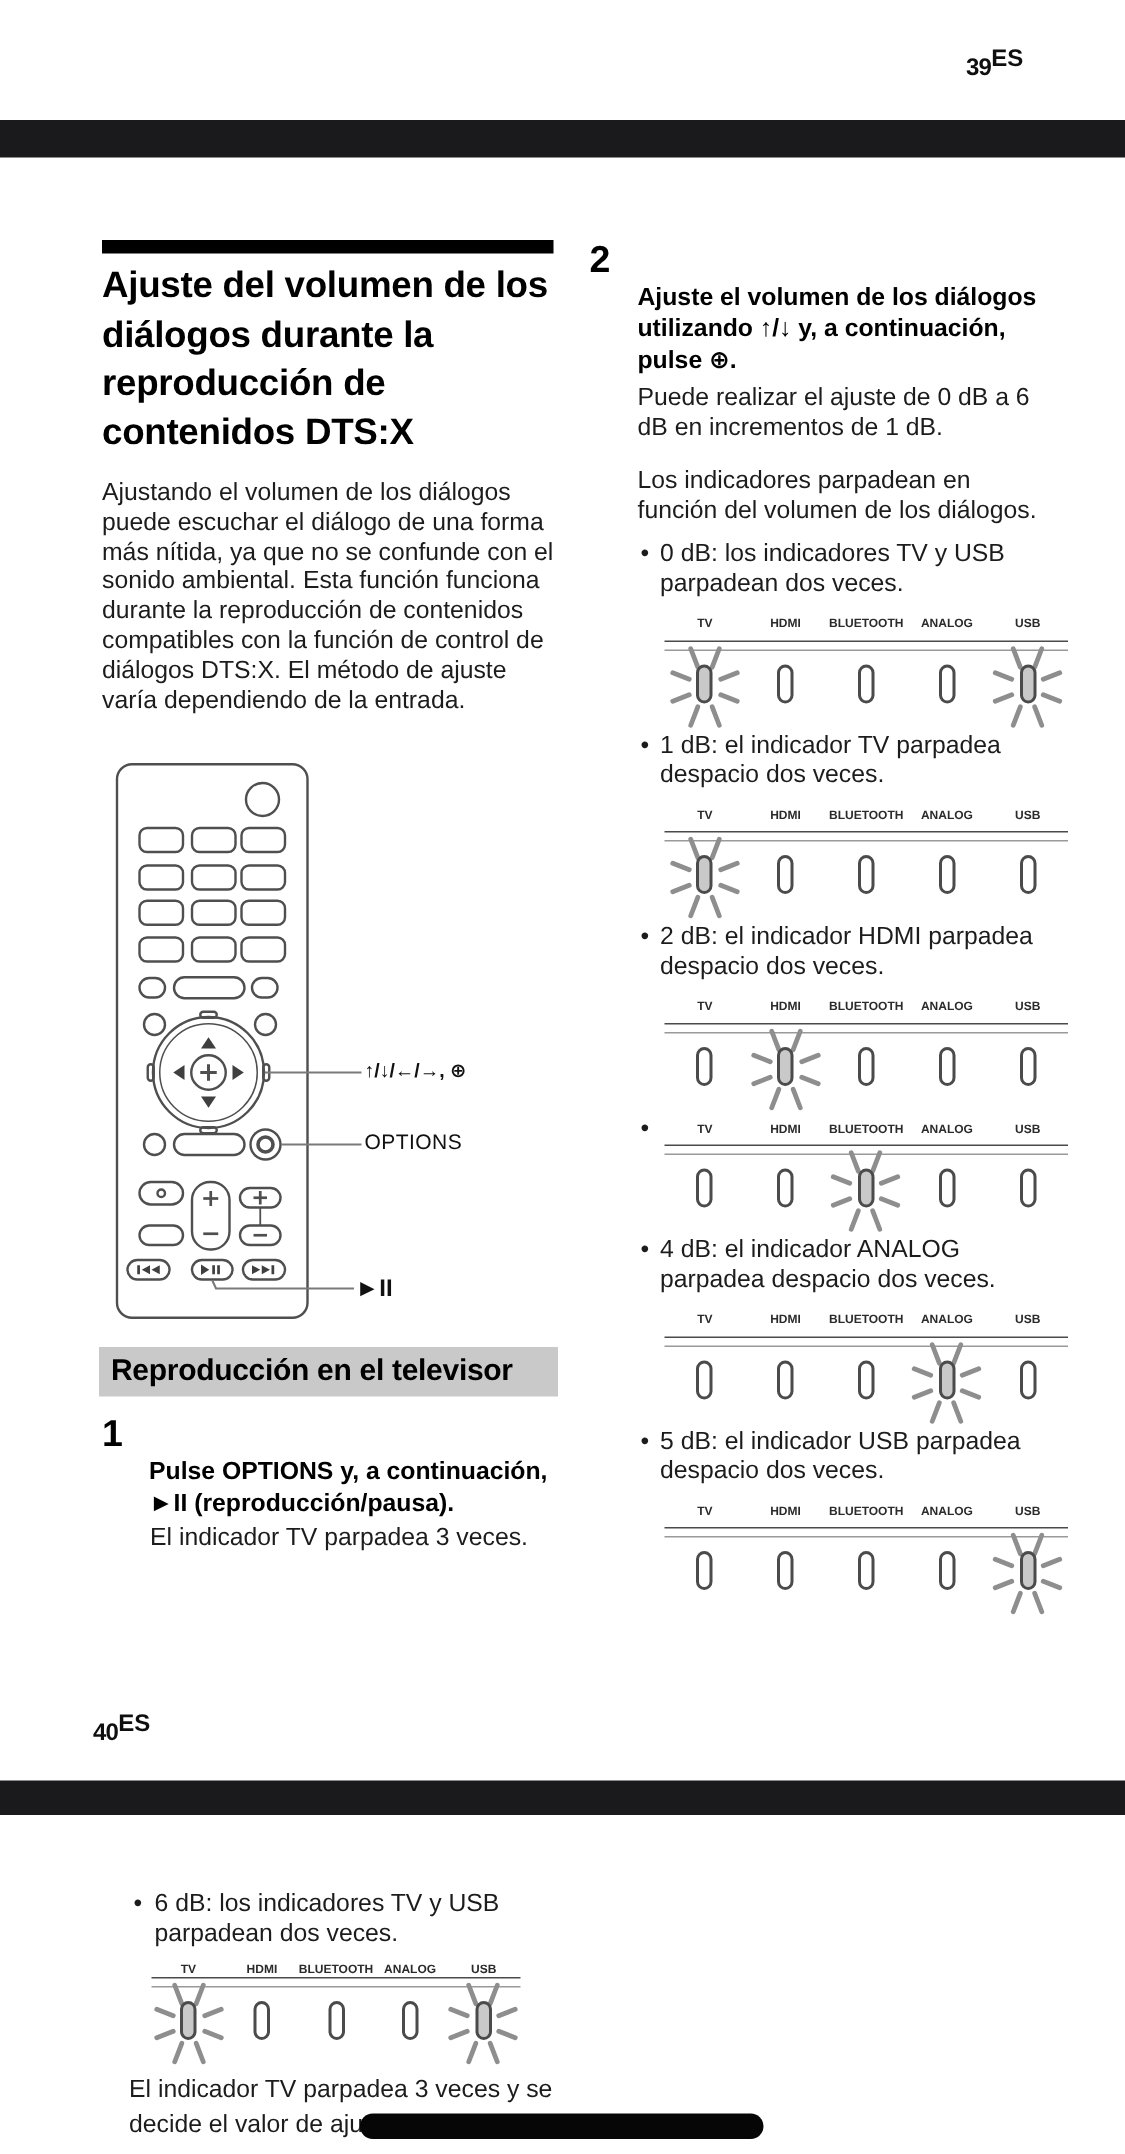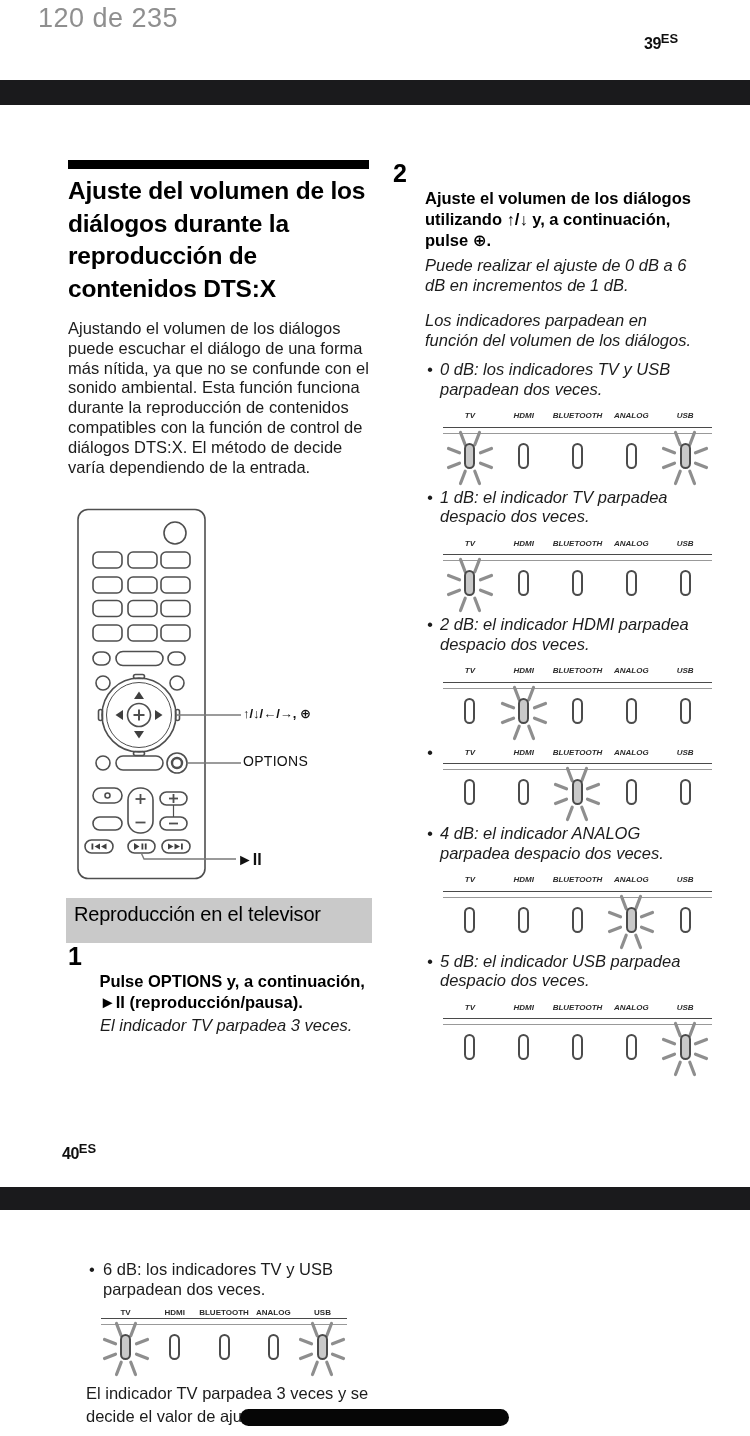--- a/index.html
+++ b/index.html
@@ -4,21 +4,21 @@
 <style>
   * { margin:0; padding:0; box-sizing:border-box; }
   html,body { background:#fff; }
   body { font-family:"Liberation Sans","DejaVu Sans",sans-serif; color:#1c1c1c; }
   .screen { position:relative; width:750px; height:1436px; background:#fff; overflow:hidden; }
 
   .page-indicator { position:absolute; left:38px; top:3px; font-size:27px; color:#8f8f8f; letter-spacing:.5px; }
 
   .pagenum { position:absolute; font-weight:bold; color:#0f0f0f; }
   .pagenum .n { font-size:16px; letter-spacing:-.5px; }
-  .pagenum sup { font-size:13px; font-weight:bold; vertical-align:6px; }
+  .pagenum sup { font-size:16px; font-weight:bold; vertical-align:6px; }
   .pn39 { left:644px; top:31px; }
   .pn40 { left:62px; top:1036px; }
 
   .sep { position:absolute; left:0; width:750px; background:#1a1a1c; }
   .sep1 { top:80px; height:25px; }
   .sep2 { top:1187px; height:23px; }
 
   .page-main { position:absolute; left:0; top:105px; width:750px; height:1082px; }
   .page-next { position:absolute; left:0; top:1210px; width:750px; height:226px; }
 
@@ -26,29 +26,29 @@
   .h1 { position:absolute; left:68px; top:70px; width:305px; font-size:24.5px; line-height:32.5px;
         font-weight:bold; color:#000; letter-spacing:-.2px; }
   .intro { position:absolute; left:68px; top:214px; width:307px; font-size:16.5px; line-height:19.8px; }
 
   .remote-wrap { position:absolute; left:68px; top:403px; width:230px; height:372px; }
   .callout-label { position:absolute; color:#111; white-space:nowrap; }
   .lbl-dpad { left:243px; top:601px; font-size:13px; font-weight:bold; }
   .lbl-options { left:243px; top:648px; font-size:14px; letter-spacing:.3px; }
   .lbl-pp { left:237px; top:746px; font-size:16px; font-weight:bold; }
 
-  .section-header { position:absolute; left:66px; top:793px; width:306px; height:45px; background:#c9c9c9;
-        font-size:20px; font-weight:normal; line-height:33px; padding-left:8px; color:#000; letter-spacing:-.2px; }
+  .section-header { position:absolute; left:66px; top:793px; width:306px; height:33px; background:#c9c9c9;
+        font-size:20px; font-weight:bold; line-height:33px; padding-left:8px; color:#000; letter-spacing:-.2px; }
 
   .step1 { position:absolute; left:68px; top:840px; width:304px; }
   .col-right { position:absolute; left:393px; top:57px; width:330px; }
   .step-head { display:flex; }
   .step-num { width:32px; font-size:25px; font-weight:bold; line-height:23px; color:#000; }
   .step-heading { width:278px; font-size:16.5px; line-height:21px; font-weight:bold; color:#000;margin-top:26px; }
-  .step-body { margin-left:32px; margin-top:5px; width:278px; font-size:16.5px; line-height:19.5px;font-style:italic; }
+  .step-body { margin-left:32px; margin-top:5px; width:278px; font-size:16.5px; line-height:19.5px; }
   .step1 .step-body { margin-top:3px; }
   .p-gap { margin-top:16px; }
 
   .b-item { position:relative; margin-top:10px; padding-left:15px; width:276px; }
   .dot { position:absolute; left:2px; top:0; }
 
   .diag { width:269px; margin:7px 0 0 3px; position:relative; }
   .diag-labels { display:flex; border-bottom:1.5px solid #4a4a4a; padding-bottom:1px; }
   .diag-label { flex:1; text-align:center; font-size:8px; font-weight:bold; color:#2b2b2b; white-space:nowrap; }
   .diag-line2 { border-top:1.5px solid #999; margin-top:5px; }
@@ -65,31 +65,30 @@
   .pn-closing { position:absolute; left:86px; top:172px; width:284px; font-size:16.5px; line-height:22.5px; }
 
   .home-indicator { position:absolute; left:240px; top:1409px; width:269px; height:17px; border-radius:9px;
         background:#060606; z-index:20; }
 </style>
 </head>
 <body>
 
 <div class="screen">
 
-  <div class="page-indicator">120 de 235</div>
 
   <div class="pagenum pn39"><span class="n">39</span><sup>ES</sup></div>
 
   <div class="sep sep1"></div>
 
   <div class="page-main">
 
     <div class="title-rule"></div>
     <h1 class="h1">Ajuste del volumen de los diálogos durante la reproducción de contenidos DTS:X</h1>
-    <p class="intro"><span>Ajustando el volumen de los diálogos puede escuchar el diálogo de una forma más nítida, ya que no se confunde con el sonido ambiental. Esta función funciona durante la reproducción de contenidos compatibles con la función de control de diálogos DTS:X.</span> <span>El método de decide varía dependiendo de la entrada.</span></p>
+    <p class="intro"><span>Ajustando el volumen de los diálogos puede escuchar el diálogo de una forma más nítida, ya que no se confunde con el sonido ambiental. Esta función funciona durante la reproducción de contenidos compatibles con la función de control de diálogos DTS:X.</span> <span>El método de ajuste varía dependiendo de la entrada.</span></p>
 
     <div class="remote-wrap">
       <svg width="230" height="372" viewBox="0 0 230 372">
         <g fill="none" stroke="#4f4f4f" stroke-width="1.6">
           <rect x="10" y="1.5" width="127" height="369" rx="10" fill="#fff"></rect>
           <circle cx="107" cy="25" r="11"></circle>
           <rect x="25" y="44" width="29" height="16" rx="5"></rect>
             <rect x="60" y="44" width="29" height="16" rx="5"></rect>
             <rect x="93" y="44" width="29" height="16" rx="5"></rect>
           <rect x="25" y="69" width="29" height="16" rx="5"></rect>

